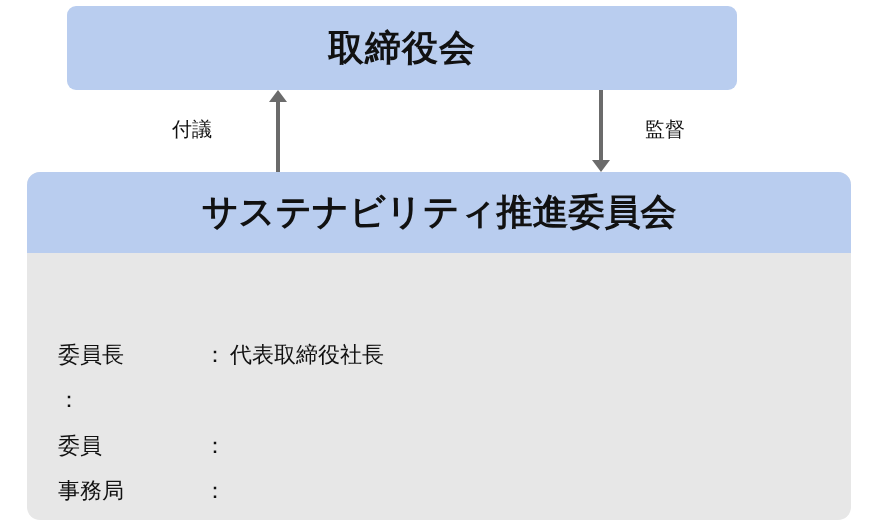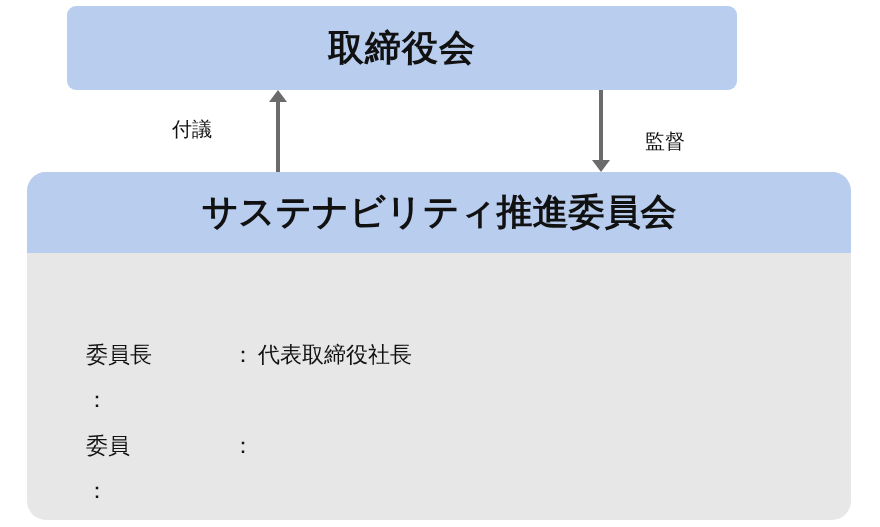--- a/index.html
+++ b/index.html
@@ -77,29 +77,28 @@
       color: #111111;
       line-height: 1;
     }
     .label-up {
       left: 172px;
       top: 119px;
     }
     .label-down {
       left: 645px;
       top: 119px;
-      margin-top: 12px;
     }
     .committee-box {
       position: absolute;
       left: 27px;
       top: 172px;
       width: 824px;
       height: 348px;
-      border-radius: 19px;
+      border-radius: 13px;
       overflow: hidden;
       background: #e7e7e7;
     }
     .committee-header {
       height: 81px;
       background: #b9cdef;
       display: flex;
       align-items: center;
       justify-content: center;
     }
@@ -122,21 +121,20 @@
       left: 31px;
       top: 160px;
     }
     .member-row {
       display: flex;
       align-items: center;
       height: 45.5px;
       font-size: 22px;
       color: #111111;
       white-space: nowrap;
-      margin-left: 28px;
     }
     .member-role {
       width: 146px;
     }
     .member-colon {
       width: 26px;
     }
     .member-value {
     }
   </style>
@@ -164,16 +162,17 @@
       <span class="member-value">代表取締役社長</span>
     </div>
     <div class="member-row">
       <span class="member-colon">：</span>
     </div>
     <div class="member-row">
       <span class="member-role">委員</span>
       <span class="member-colon">：</span>
     </div>
     <div class="member-row">
+      <span class="member-role">事務局</span>
       <span class="member-colon">：</span>
     </div>
   </div>
 </div>
 
 </body></html>

